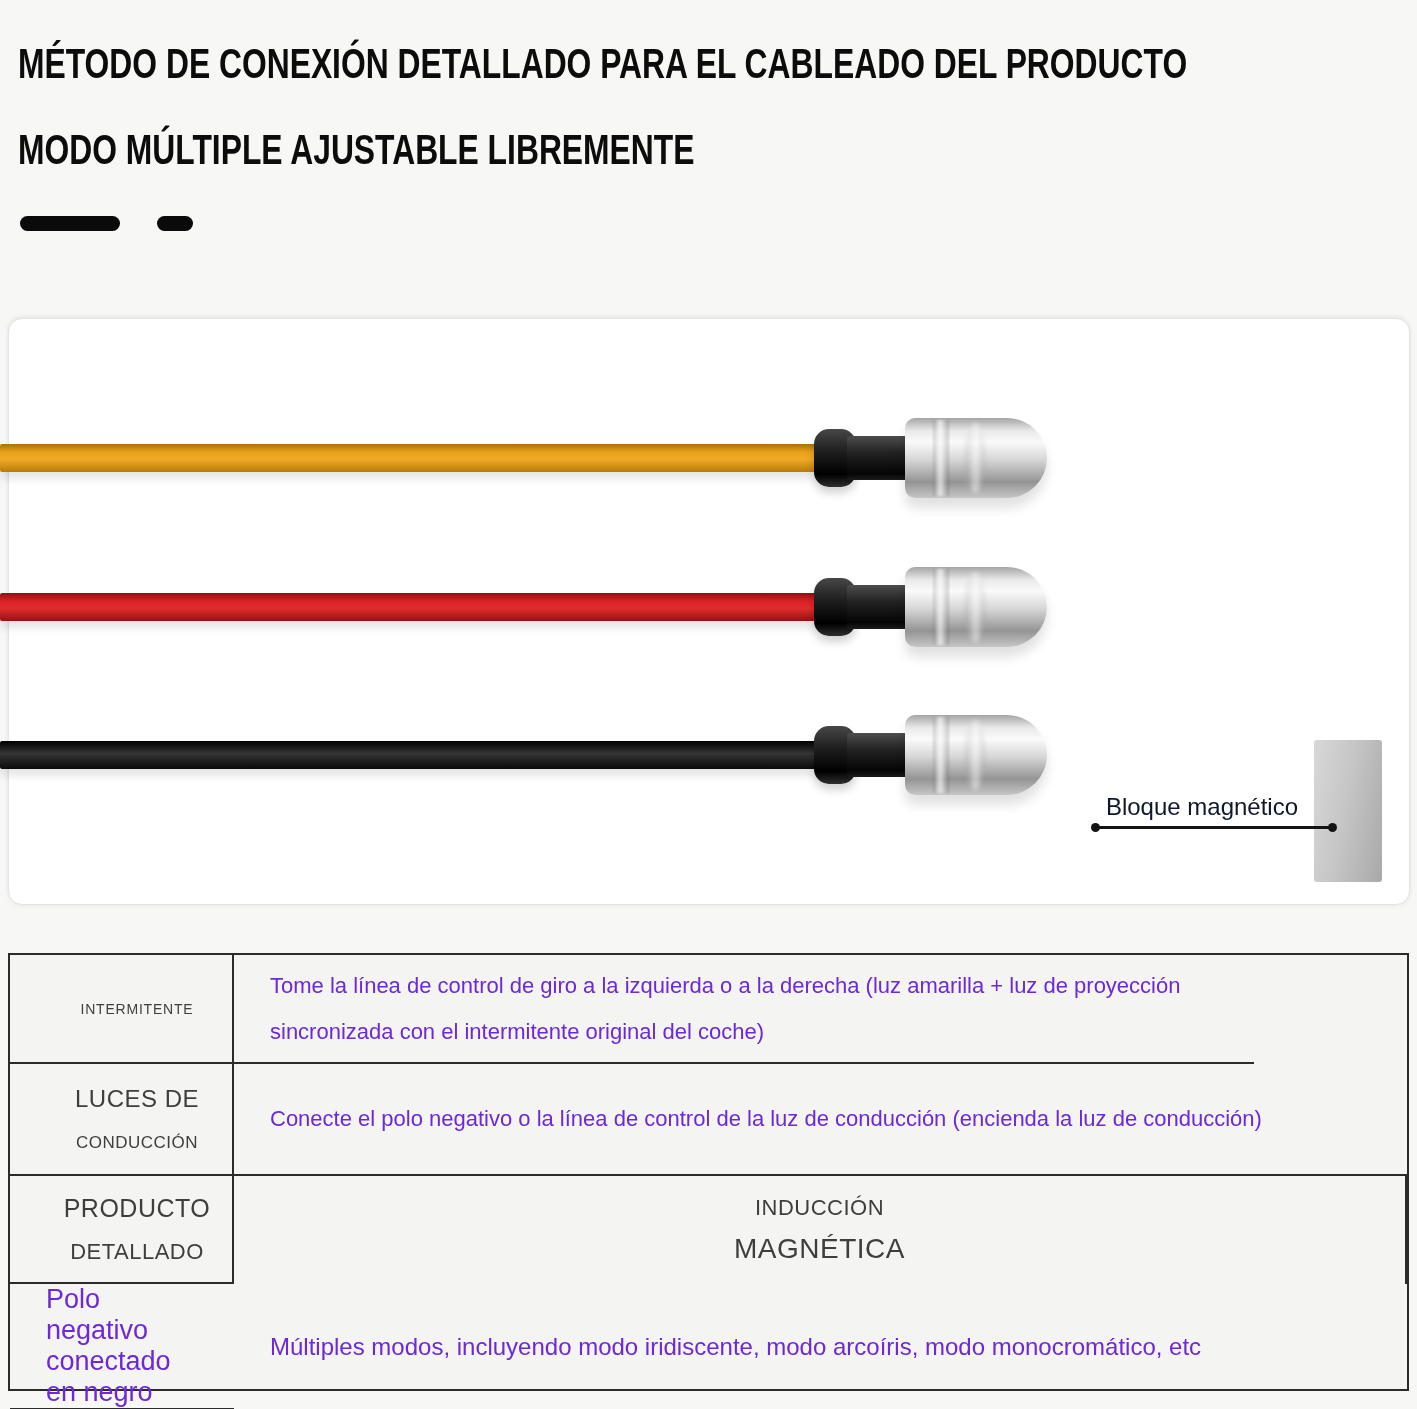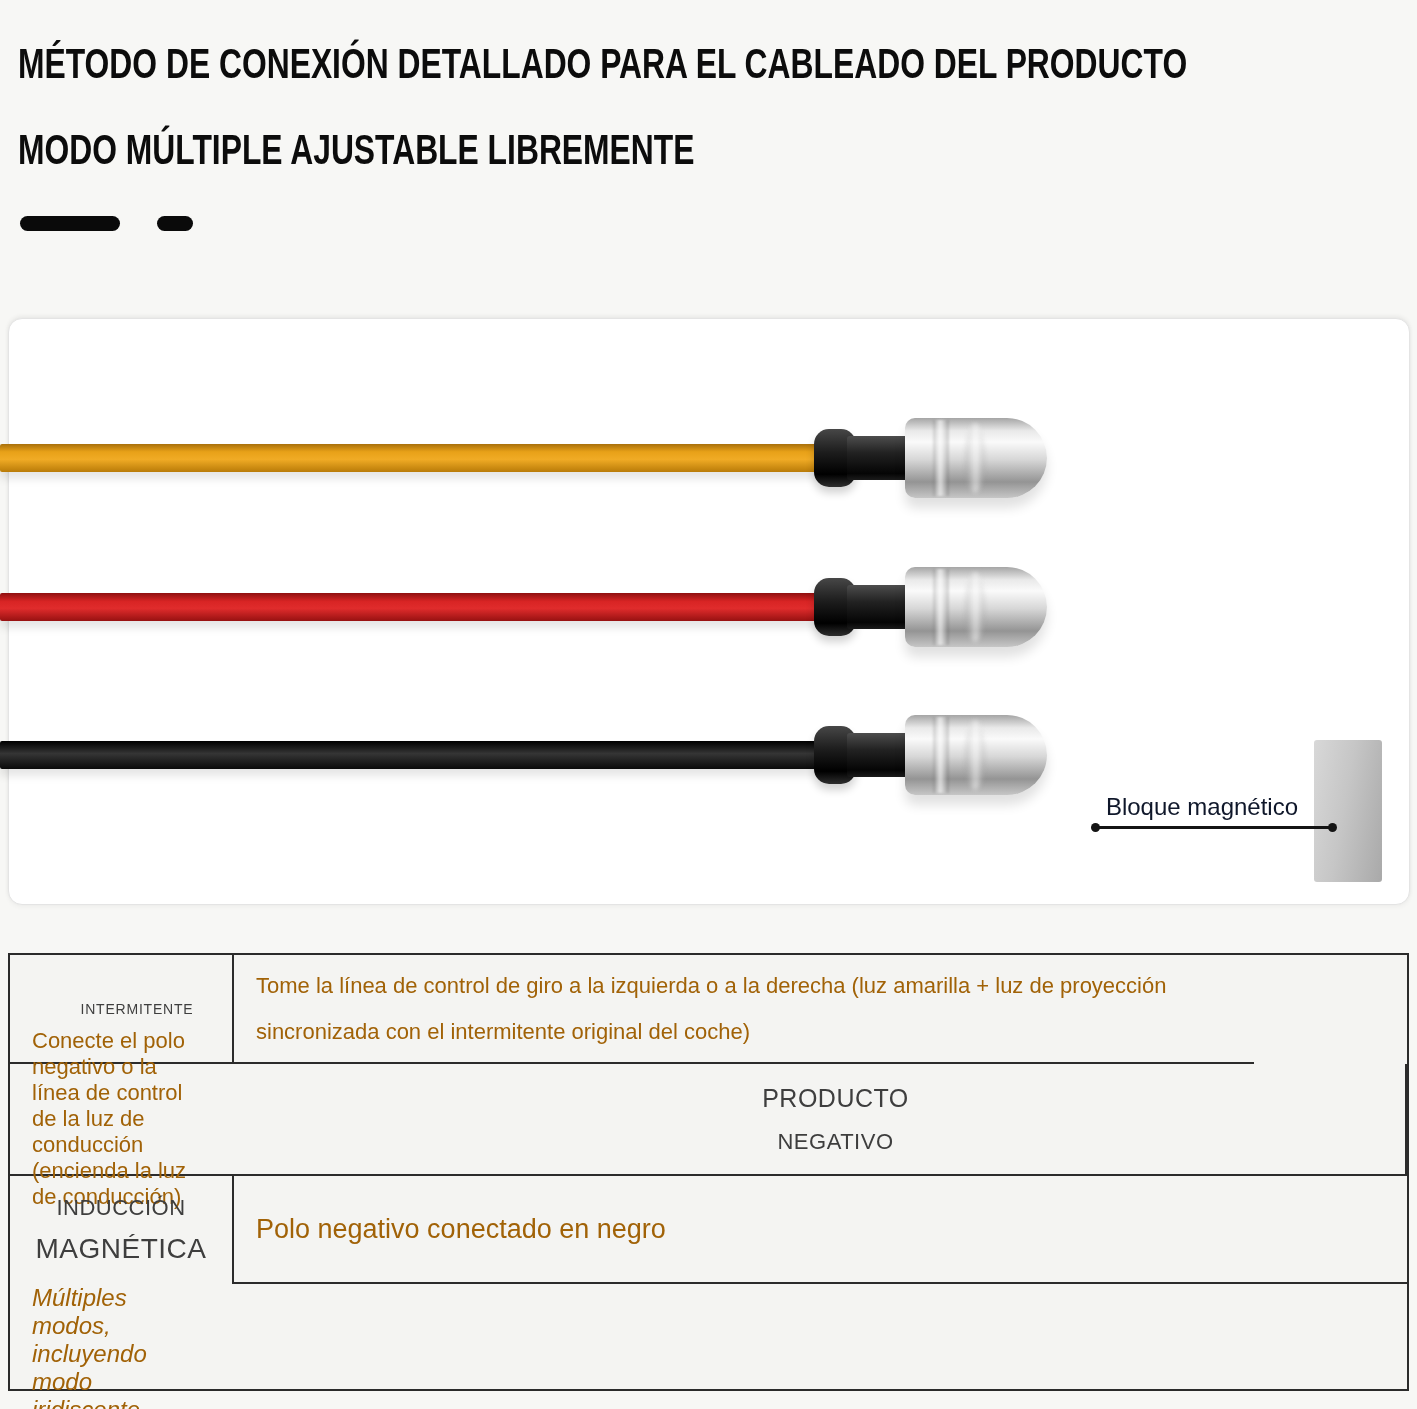--- a/index.html
+++ b/index.html
@@ -106,35 +106,35 @@
     grid-template-rows:109px 112px 108px 1fr;
     background:#f4f4f2;
   }
   .cell{
     box-sizing:border-box;display:flex;flex-direction:column;
     justify-content:center;align-items:center;
     color:#3e3e3e;
   }
   .cell.lbl{border-right:2px solid #2b2b2b;text-align:center;letter-spacing:0.5px;}
   .row-border{border-bottom:2px solid #2b2b2b;padding-left:32px;}
-  .cell.desc{align-items:flex-start;padding-left:22px;padding-right:28px;color:#a16207;}
+  .cell.desc{align-items:flex-start;padding-left:36px;padding-right:28px;color:#6d28d9;}
 
   .lbl-line{display:block;}
   .r1 .lbl-line1{font-size:14px;letter-spacing:0.8px;}
   .r2 .lbl-line1{font-size:24px;margin-bottom:20px;}
   .r2 .lbl-line2{font-size:17px;}
   .r3 .lbl-line1{font-size:25px;margin-bottom:16px;}
   .r3 .lbl-line2{font-size:22px;}
   .r4 .lbl-line1{font-size:22px;margin-bottom:12px;}
   .r4 .lbl-line2{font-size:28px;}
 
   .desc-1{font-size:22px;line-height:2.05;max-width:1020px;}
   .desc-2{font-size:22px;}
   .desc-3{font-size:27px;color:#333;}
-  .desc-4{font-size:24px;font-style:italic;}
+  .desc-4{font-size:24px;}
 </style>
 </head>
 <body>
 
 <div class="title">MÉTODO DE CONEXIÓN DETALLADO PARA EL CABLEADO DEL PRODUCTO</div>
 <div class="subtitle">MODO MÚLTIPLE AJUSTABLE LIBREMENTE</div>
 <div class="dash dash-long"></div>
 <div class="dash dash-short"></div>
 
 <div class="panel">
@@ -167,27 +167,31 @@
 
 <div class="wiring-table">
 
   <div class="cell lbl r1 row-border">
     <span class="lbl-line lbl-line1">INTERMITENTE</span>
   </div>
   <div class="cell desc desc-1 row-border">
     <span>Tome la línea de control de giro a la izquierda o a la derecha (luz amarilla + luz de proyección sincronizada con el intermitente original del coche)</span>
   </div>
 
+  <div class="cell lbl r2 row-border">
+    <span class="lbl-line lbl-line1">LUCES DE</span>
+    <span class="lbl-line lbl-line2">CONDUCCIÓN</span>
+  </div>
   <div class="cell desc desc-2 row-border">
     <span>Conecte el polo negativo o la línea de control de la luz de conducción (encienda la luz de conducción)</span>
   </div>
 
   <div class="cell lbl r3 row-border">
     <span class="lbl-line lbl-line1">PRODUCTO</span>
-    <span class="lbl-line lbl-line2">NEGATIVO</span>
+    <span class="lbl-line lbl-line2">DETALLADO</span>
   </div>
   <div class="cell lbl r4">
     <span class="lbl-line lbl-line1">INDUCCIÓN</span>
     <span class="lbl-line lbl-line2">MAGNÉTICA</span>
   </div>
 
   <div class="cell desc desc-3 row-border">
     <span>Polo negativo conectado en negro</span>
   </div>
   <div class="cell desc desc-4">

